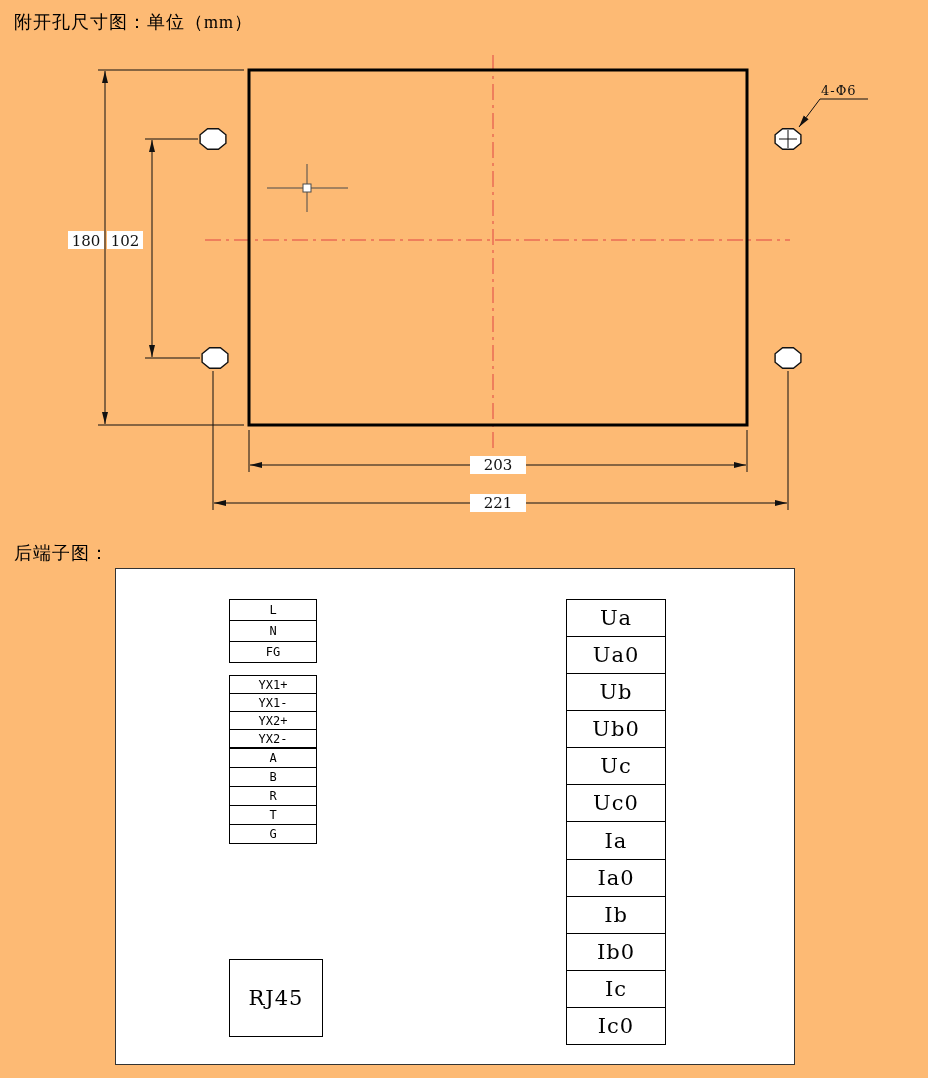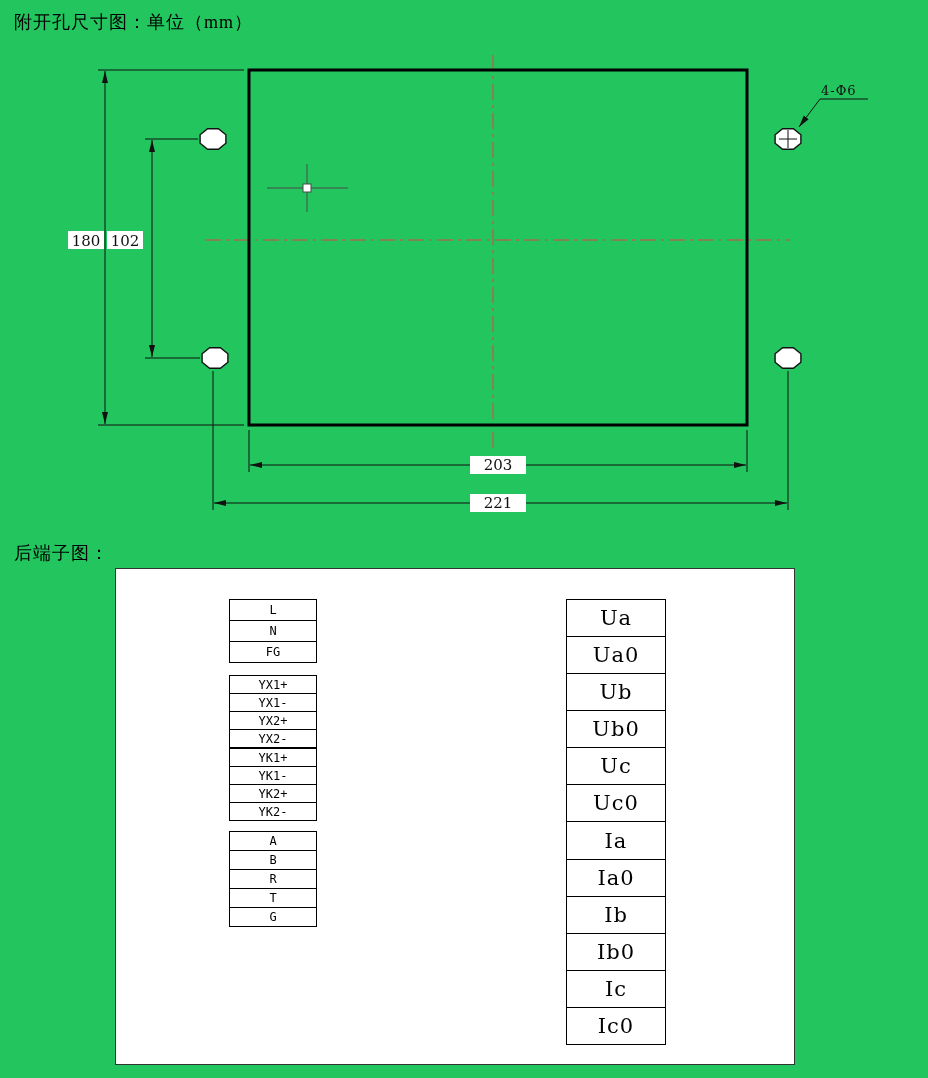--- a/index.html
+++ b/index.html
@@ -1,18 +1,18 @@
 <!DOCTYPE html>
 <html><head>
 <meta charset="utf-8">
 <style>
   *{margin:0;padding:0;box-sizing:border-box}
   html,body{background:#fff}
   body{font-family:"Liberation Serif",serif;color:#000}
-  .page{position:relative;width:928px;height:1078px;background:#22c55e;overflow:hidden}
+  .page{position:relative;width:928px;height:1078px;background:#fdba74;overflow:hidden}
 
   .title{position:absolute;left:14px;font-size:18px;color:#000;letter-spacing:1px;white-space:nowrap}
   #cutout-title{top:10px}
   #terminal-title{top:541px}
 
   svg.drawing{position:absolute;left:0;top:0}
   .cl{stroke:#e04545;stroke-width:1;stroke-dasharray:16 5 3 5;fill:none}
   .panel{fill:none;stroke:#000;stroke-width:3}
   .dim{stroke:#111;stroke-width:1;fill:none}
   .thin{stroke:#111;stroke-width:1;fill:none}
@@ -125,34 +125,29 @@
           <div class="lcell">L</div>
           <div class="lcell">N</div>
           <div class="lcell">FG</div>
         </div>
         <div class="term-group g1">
           <div class="lcell">YX1+</div>
           <div class="lcell">YX1-</div>
           <div class="lcell">YX2+</div>
           <div class="lcell">YX2-</div>
         </div>
-        <div class="term-group g2">
-          <div class="lcell">YK1+</div>
-          <div class="lcell">YK1-</div>
-          <div class="lcell">YK2+</div>
-          <div class="lcell">YK2-</div>
-        </div>
         <div class="term-group g3">
           <div class="lcell">A</div>
           <div class="lcell">B</div>
           <div class="lcell">R</div>
           <div class="lcell">T</div>
           <div class="lcell">G</div>
         </div>
       </div>
+    <div class="rj45">RJ45</div>
     <div id="right-terms">
         <div class="rcell">Ua</div>
         <div class="rcell">Ua0</div>
         <div class="rcell">Ub</div>
         <div class="rcell">Ub0</div>
         <div class="rcell">Uc</div>
         <div class="rcell">Uc0</div>
         <div class="rcell">Ia</div>
         <div class="rcell">Ia0</div>
         <div class="rcell">Ib</div>

